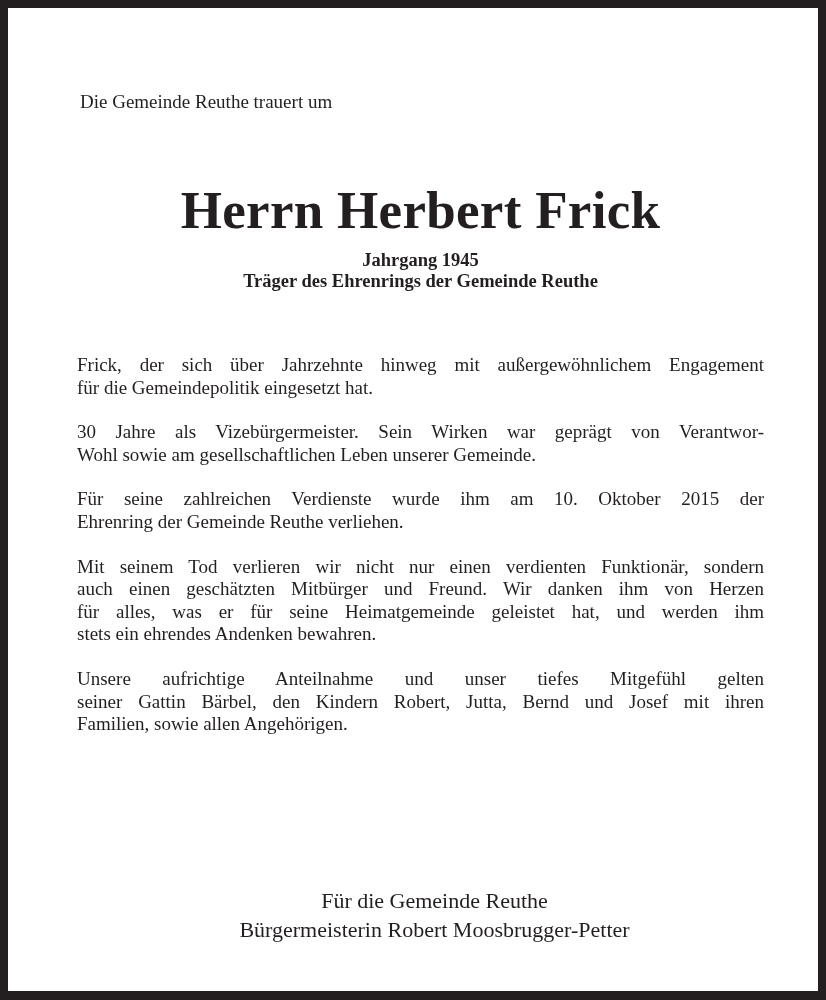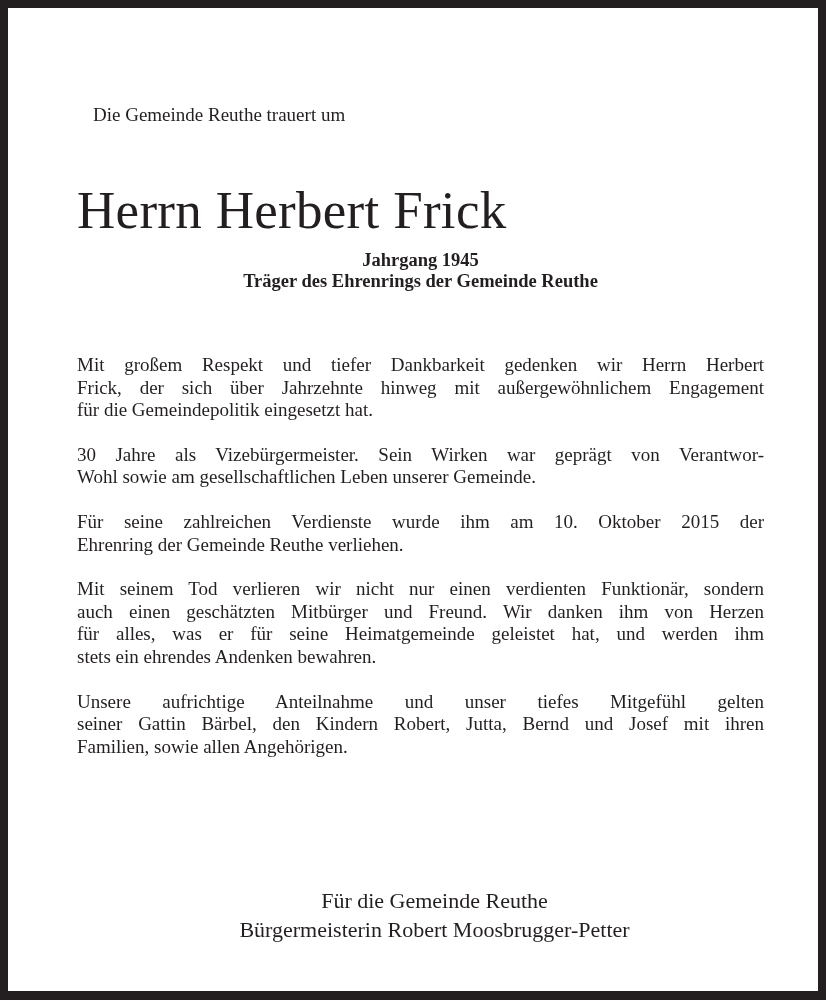--- a/index.html
+++ b/index.html
@@ -33,31 +33,32 @@
       color: #231f20;
       font-family: "Liberation Serif", "DejaVu Serif", serif;
     }
     .intro {
       position: absolute;
       top: 80px;
       left: 0;
       font-size: 19px;
       line-height: 22px;
       white-space: nowrap;
-      margin: 16px;
+      margin: 3px;
     }
     .title {
       position: absolute;
       top: 170px;
       left: 0;
       width: 687px;
+      text-align: center;
       font-size: 53px;
       line-height: 64px;
       margin: 0;
-      font-weight: normal;
+      font-weight: bold;
       letter-spacing: 0.3px;
     }
     .subtitle {
       position: absolute;
       top: 242px;
       left: 0;
       width: 687px;
       text-align: center;
       font-size: 18.5px;
       line-height: 21px;
@@ -109,21 +110,20 @@
 
     <h1 class="title">Herrn Herbert Frick</h1>
 
     <div class="subtitle">
       <span>Jahrgang 1945</span>
       <span>Träger des Ehrenrings der Gemeinde Reuthe</span>
     </div>
 
     <div class="body">
       <p class="para">
-        <span class="ln">Mit großem Respekt und tiefer Dankbarkeit gedenken wir Herrn Herbert</span>
         <span class="ln">Frick, der sich über Jahrzehnte hinweg mit außergewöhnlichem Engagement</span>
         <span class="ln last">für die Gemeindepolitik eingesetzt hat.</span>
       </p>
       <p class="para">
         <span class="ln">30 Jahre als Vizebürgermeister. Sein Wirken war geprägt von Verantwor-</span>
         <span class="ln last">Wohl sowie am gesellschaftlichen Leben unserer Gemeinde.</span>
       </p>
       <p class="para">
         <span class="ln">Für seine zahlreichen Verdienste wurde ihm am 10. Oktober 2015 der</span>
         <span class="ln last">Ehrenring der Gemeinde Reuthe verliehen.</span>

